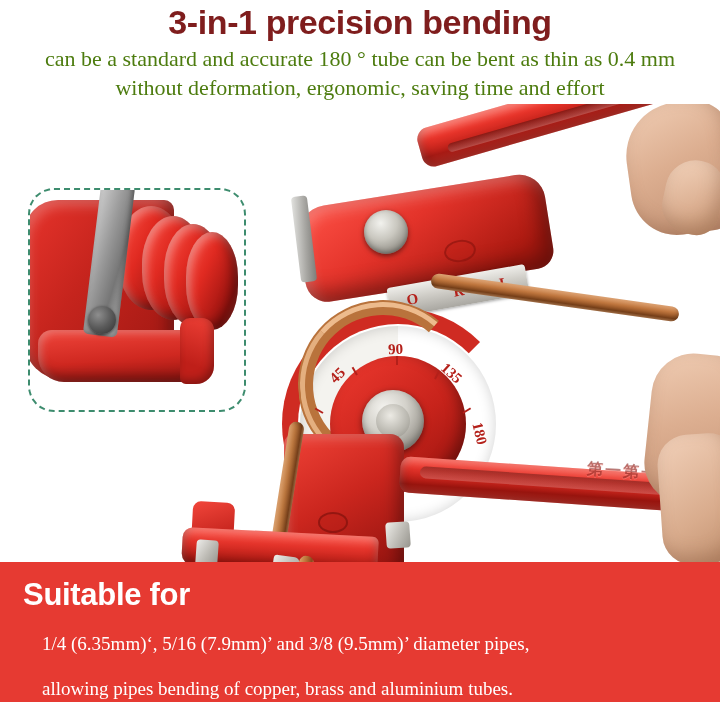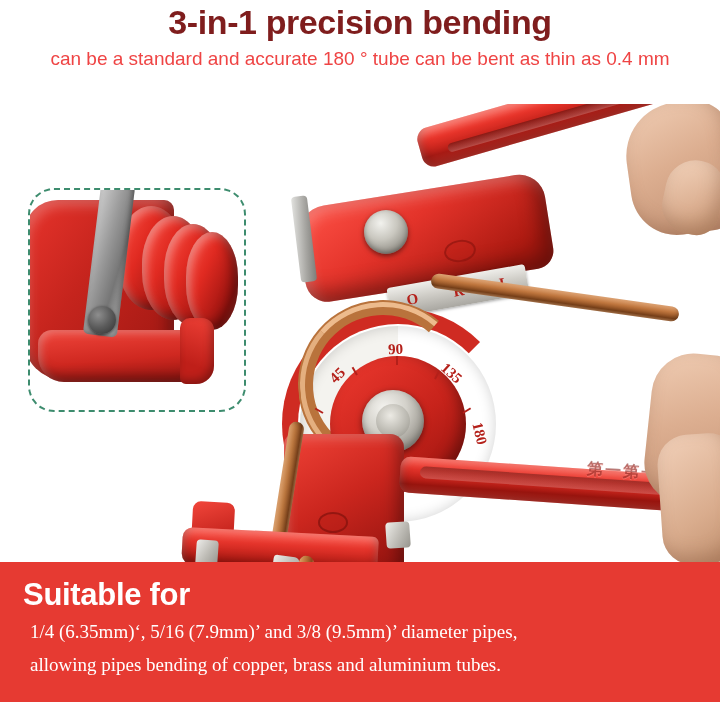--- a/index.html
+++ b/index.html
@@ -17,24 +17,24 @@
   .title{
     font-family:"Liberation Sans",sans-serif;
     font-weight:bold;
     font-size:34px;
     line-height:40px;
     color:#7f1d1d;
     letter-spacing:-0.4px;
     margin:0;padding-top:2px;
   }
   .subtitle{
-    font-family:Liberation Sans, sans-serif;
-    font-size:19px;
+    font-family:Liberation Serif, serif;
+    font-size:22px;
     line-height:25px;
-    color:#ef4444;
+    color:#4d7c0f;
     margin:0;
     padding:4px 24px 0 24px;
   }
 
   
   .stage{position:absolute;left:0;top:104px;width:720px;height:460px;background:#fff;overflow:hidden;}
 
   
   .inset{
     position:absolute;left:28px;top:84px;width:214px;height:220px;
@@ -334,33 +334,34 @@
     background:#e63a32;
     overflow:hidden;
   }
   .banner-h{
     margin:0;padding:16px 0 0 23px;
     font-family:"Liberation Sans",sans-serif;
     font-weight:bold;font-size:31px;line-height:34px;
     color:#ffffff;letter-spacing:-0.3px;
   }
   .banner-p{
-    margin:0;padding:7px 18px 0 30px;
+    margin:12px;padding:7px 18px 0 30px;
     font-family:"Liberation Serif",serif;
     font-size:19px;line-height:26px;color:#ffffff;
   }
 </style>
 </head>
 <body>
 
 <div class="page">
 
   <div class="header">
     <h1 class="title">3-in-1 precision bending</h1>
     <p class="subtitle">can be a standard and accurate 180 ° tube can be bent as thin as 0.4 mm</p>
+    <p class="subtitle">without deformation, ergonomic, saving time and effort</p>
   </div>
 
   <div class="stage">
 
     <div class="tool">
 
       <div class="sh hand hand-top"></div>
       <div class="sh hand hand-top-thumb"></div>
 
       <div class="sh handle-top"></div>

